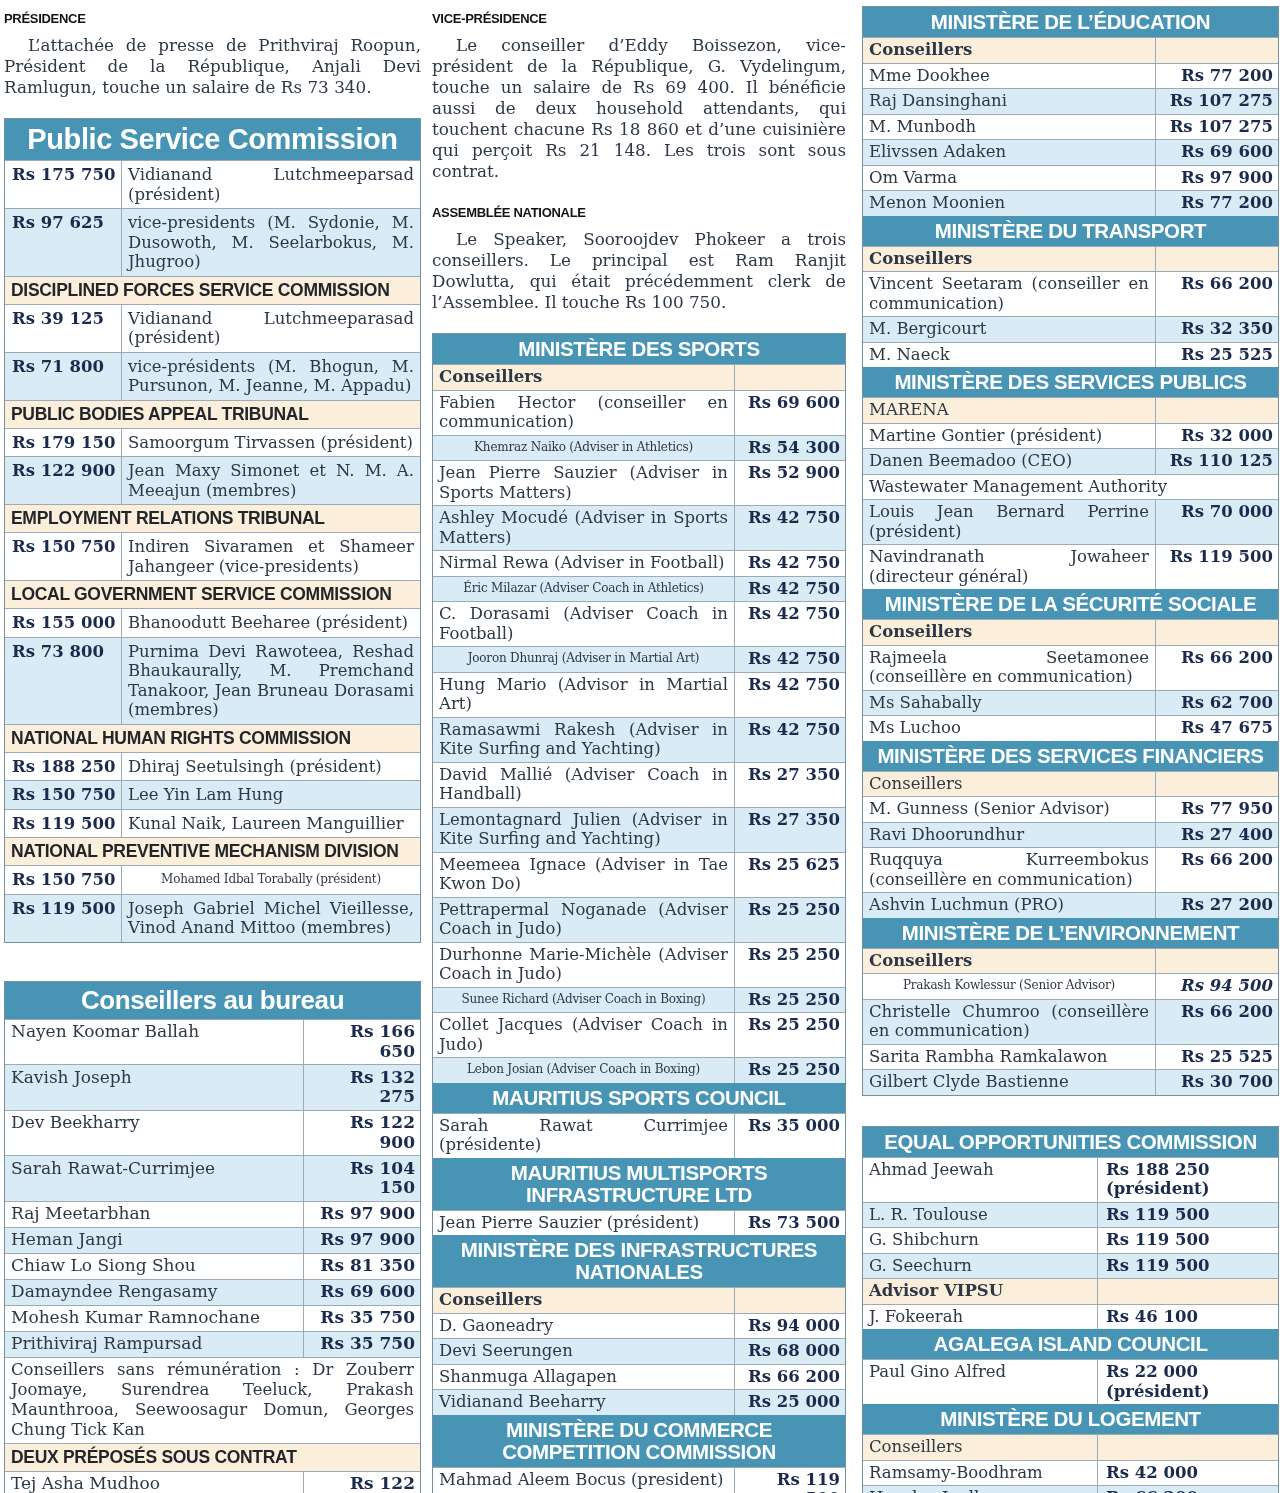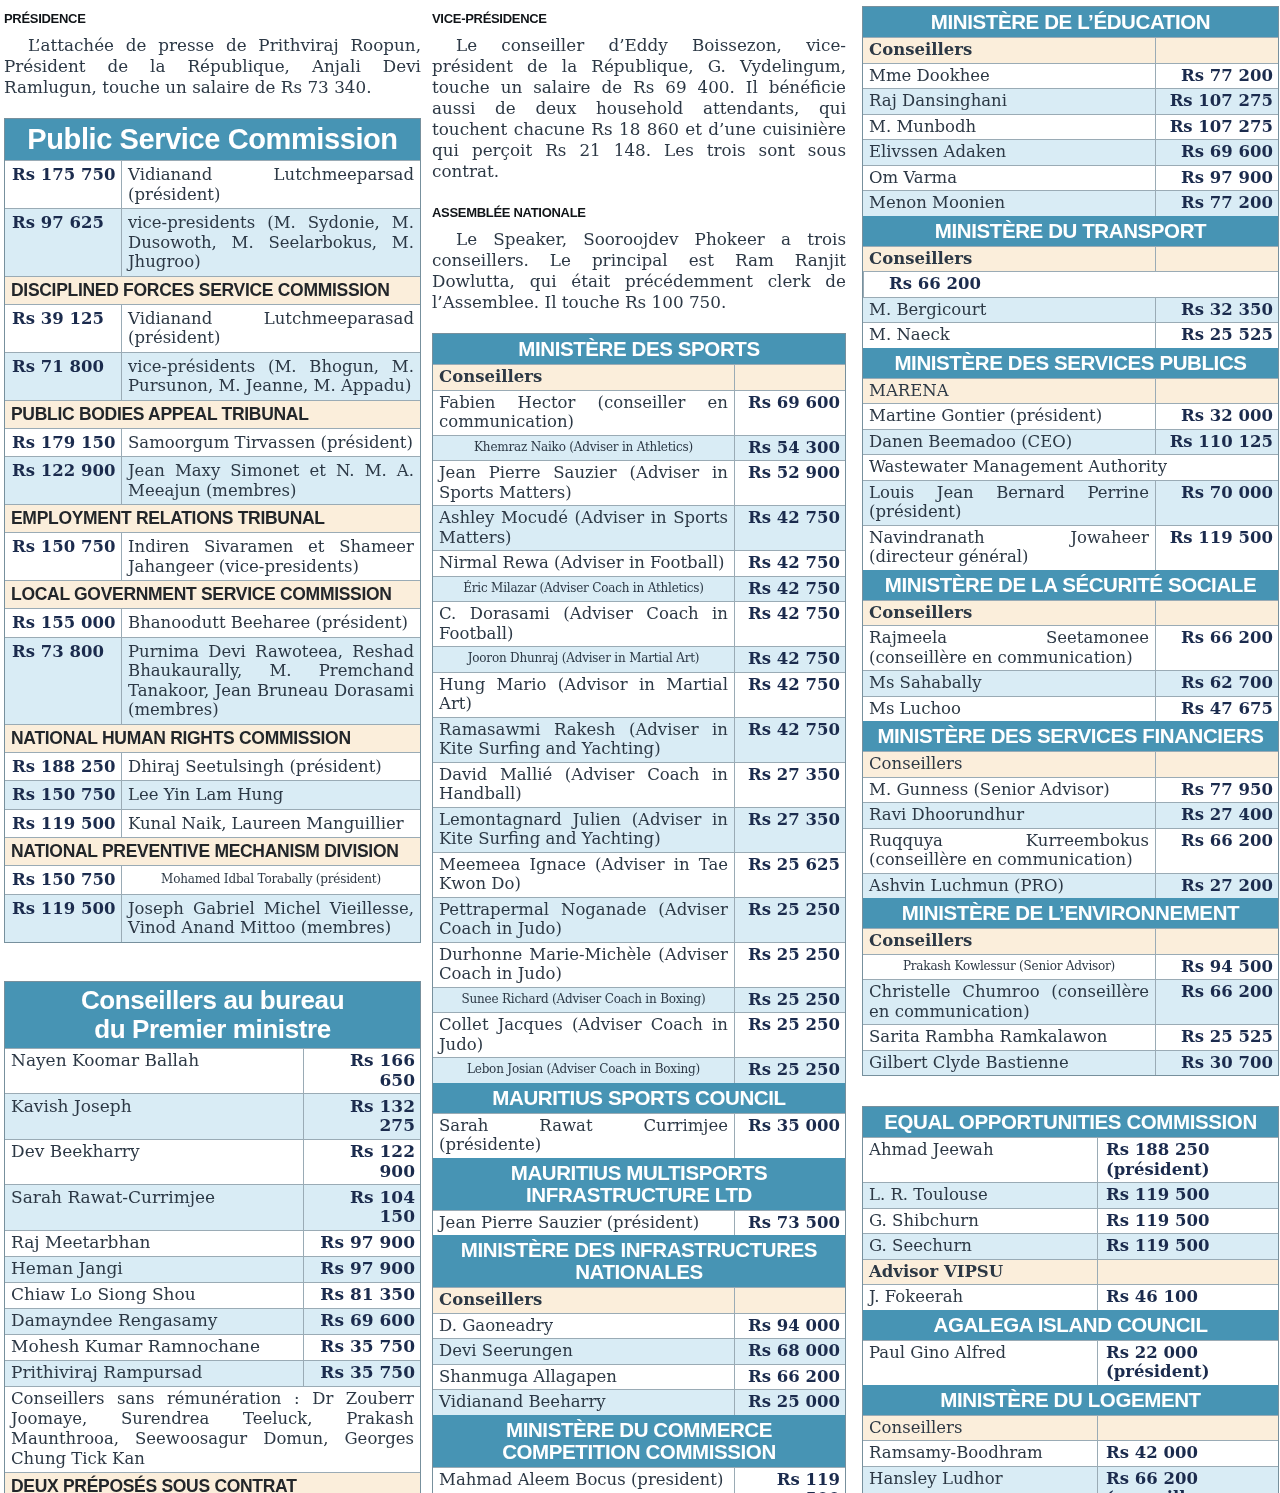--- a/index.html
+++ b/index.html
@@ -123,21 +123,20 @@
         </div>
         <div class="trow tint">
           <div class="cell-value vleft" style="width: 104px;">Rs 119 500</div>
           <div class="cell-name">Joseph Gabriel Michel Vieillesse, Vinod Anand Mittoo (membres)</div>
         </div>
       </div>
       <div class="gap" style="height: 22px;"></div>
       <div class="table tbl-pm">
         <div class="t-header lg">
           <div class="hline">Conseillers au bureau</div>
-          <div class="hline">du Premier ministre</div>
         </div>
         <div class="trow">
           <div class="cell-name">Nayen Koomar Ballah</div>
           <div class="cell-value vright" style="width: 106px;">Rs 166 650</div>
         </div>
         <div class="trow tint">
           <div class="cell-name">Kavish Joseph</div>
           <div class="cell-value vright" style="width: 106px;">Rs 132 275</div>
         </div>
         <div class="trow">
@@ -352,20 +351,21 @@
           <div class="cell-value vright" style="width: 112px;">Rs 77 200</div>
         </div>
         <div class="t-header md">
           <div class="hline">MINISTÈRE DU TRANSPORT</div>
         </div>
         <div class="trow subrow">
           <div class="cell-name">Conseillers</div>
           <div class="cell-value vright" style="width: 112px;"></div>
         </div>
         <div class="trow">
+          <div class="cell-name">Vincent Seetaram (conseiller en communication)</div>
           <div class="cell-value vright" style="width: 112px;">Rs 66 200</div>
         </div>
         <div class="trow tint">
           <div class="cell-name">M. Bergicourt</div>
           <div class="cell-value vright" style="width: 112px;">Rs 32 350</div>
         </div>
         <div class="trow">
           <div class="cell-name">M. Naeck</div>
           <div class="cell-value vright" style="width: 112px;">Rs 25 525</div>
         </div>
@@ -439,21 +439,21 @@
         </div>
         <div class="t-header md">
           <div class="hline">MINISTÈRE DE L’ENVIRONNEMENT</div>
         </div>
         <div class="trow subrow">
           <div class="cell-name">Conseillers</div>
           <div class="cell-value vright" style="width: 112px;"></div>
         </div>
         <div class="trow">
           <div class="cell-name fit">Prakash Kowlessur (Senior Advisor)</div>
-          <div class="cell-value vright" style="width: 112px;">Rs 94 500</div>
+          <div class="cell-value vright" style="width: 112px; font-style: italic;">Rs 94 500</div>
         </div>
         <div class="trow tint">
           <div class="cell-name">Christelle Chumroo (conseillère en communication)</div>
           <div class="cell-value vright" style="width: 112px;">Rs 66 200</div>
         </div>
         <div class="trow">
           <div class="cell-name">Sarita Rambha Ramkalawon</div>
           <div class="cell-value vright" style="width: 112px;">Rs 25 525</div>
         </div>
         <div class="trow tint">

